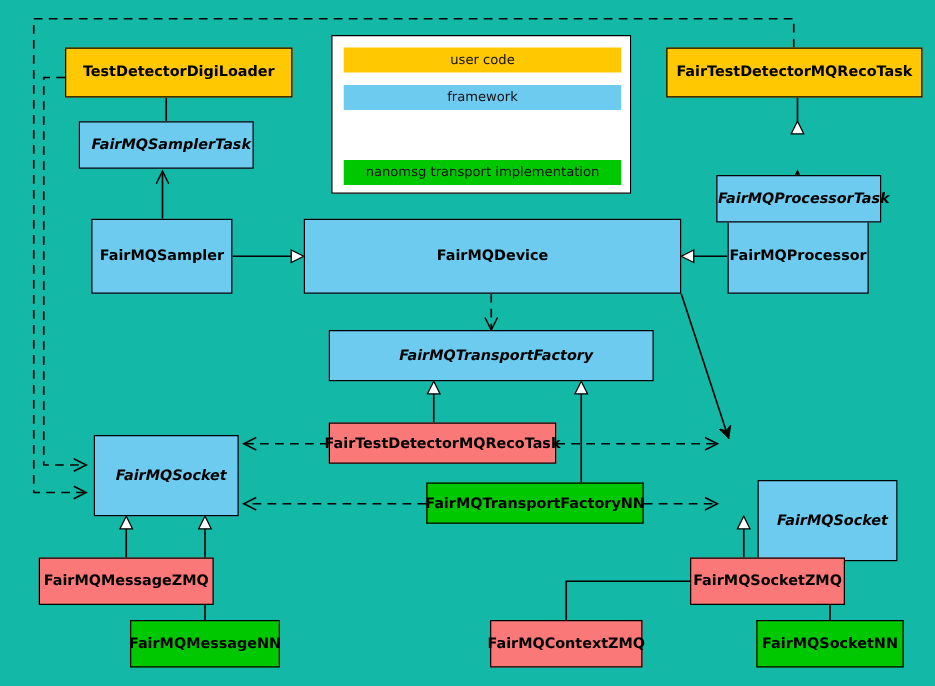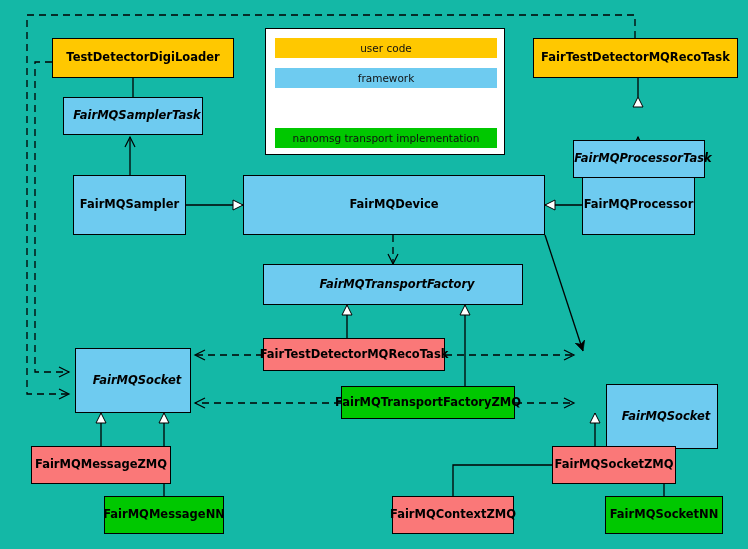--- a/index.html
+++ b/index.html
@@ -90,21 +90,21 @@
   <div id="nodes-host">
       <div class="node user" style="left: 52px; top: 38px; width: 182px; height: 40px;">TestDetectorDigiLoader</div>
       <div class="node fw abstract" style="left: 63px; top: 97px; width: 140px; height: 38px;">FairMQSamplerTask</div>
       <div class="node fw" style="left: 73px; top: 175px; width: 113px; height: 60px;">FairMQSampler</div>
       <div class="node fw" style="left: 243px; top: 175px; width: 302px; height: 60px;">FairMQDevice</div>
       <div class="node fw" style="left: 582px; top: 175px; width: 113px; height: 60px;">FairMQProcessor</div>
       <div class="node fw abstract" style="left: 573px; top: 97px; width: 132px; height: 38px; margin-top: 43px;">FairMQProcessorTask</div>
       <div class="node user" style="left: 533px; top: 38px; width: 205px; height: 40px;">FairTestDetectorMQRecoTask</div>
       <div class="node fw abstract" style="left: 263px; top: 264px; width: 260px; height: 41px;">FairMQTransportFactory</div>
       <div class="node zmq" style="left: 263px; top: 338px; width: 182px; height: 33px;">FairTestDetectorMQRecoTask</div>
-      <div class="node nn" style="left: 341px; top: 386px; width: 174px; height: 33px;">FairMQTransportFactoryZMQ</div>
+      <div class="node nn" style="left: 341px; top: 386px; width: 174px; height: 33px;">FairMQTransportFactoryNN</div>
       <div class="node fw abstract" style="left: 75px; top: 348px; width: 116px; height: 65px;">FairMQSocket</div>
       <div class="node fw abstract" style="left: 606px; top: 348px; width: 112px; height: 65px; margin-top: 36px;">FairMQSocket</div>
       <div class="node zmq" style="left: 31px; top: 446px; width: 140px; height: 38px;">FairMQMessageZMQ</div>
       <div class="node nn" style="left: 104px; top: 496px; width: 120px; height: 38px;">FairMQMessageNN</div>
       <div class="node zmq" style="left: 552px; top: 446px; width: 124px; height: 38px;">FairMQSocketZMQ</div>
       <div class="node nn" style="left: 605px; top: 496px; width: 118px; height: 38px;">FairMQSocketNN</div>
       <div class="node zmq" style="left: 392px; top: 496px; width: 122px; height: 38px;">FairMQContextZMQ</div>
     </div>
 </div>
 

